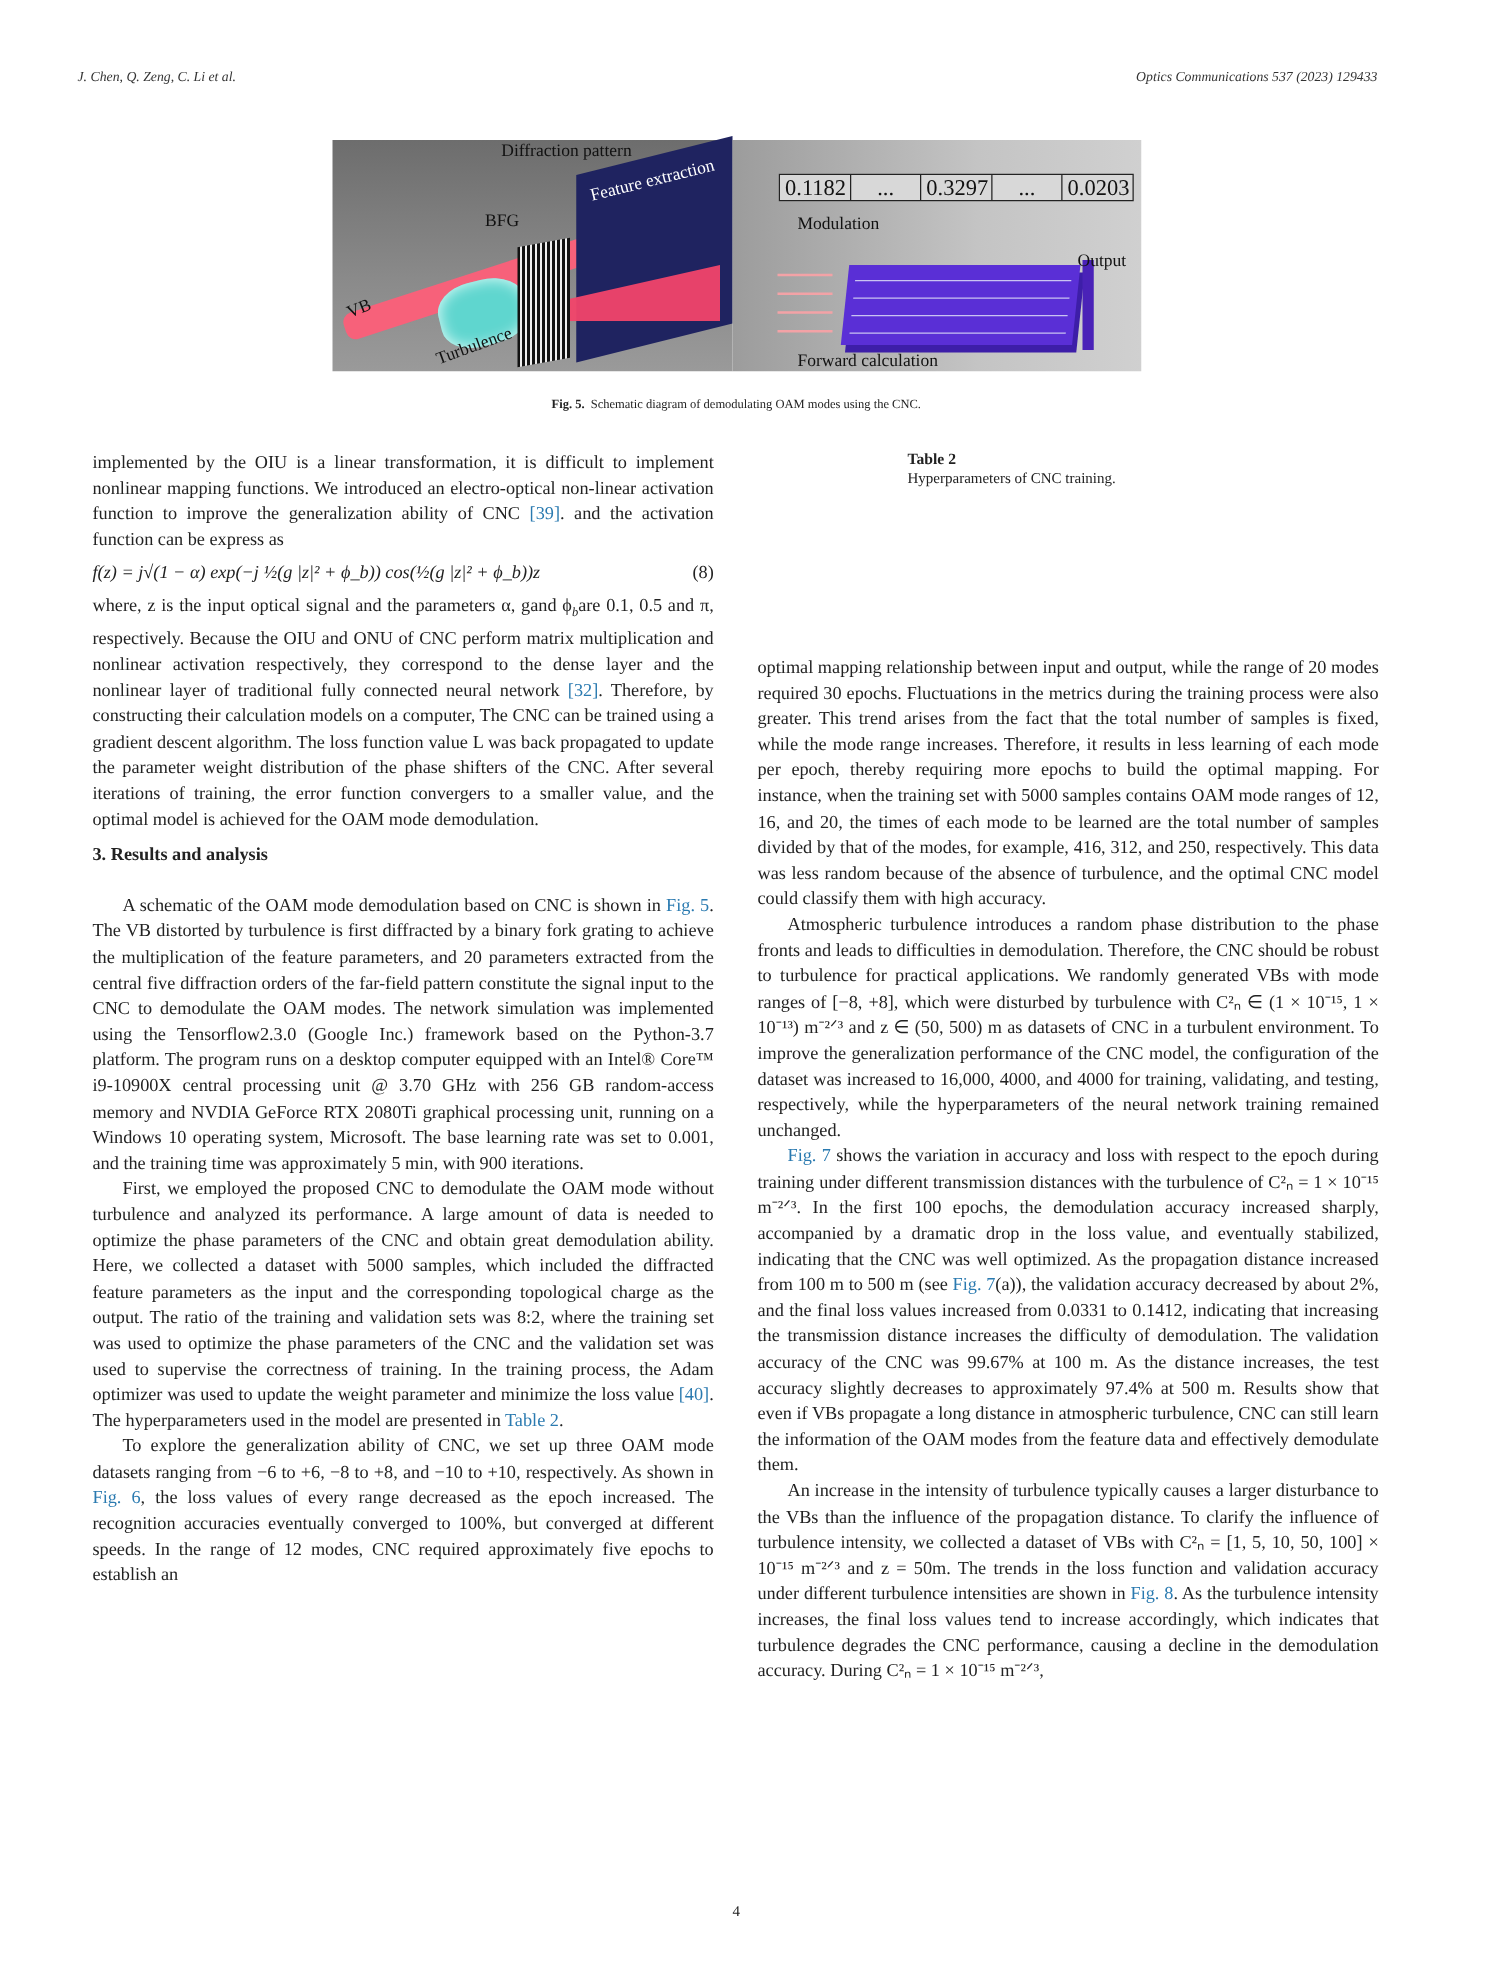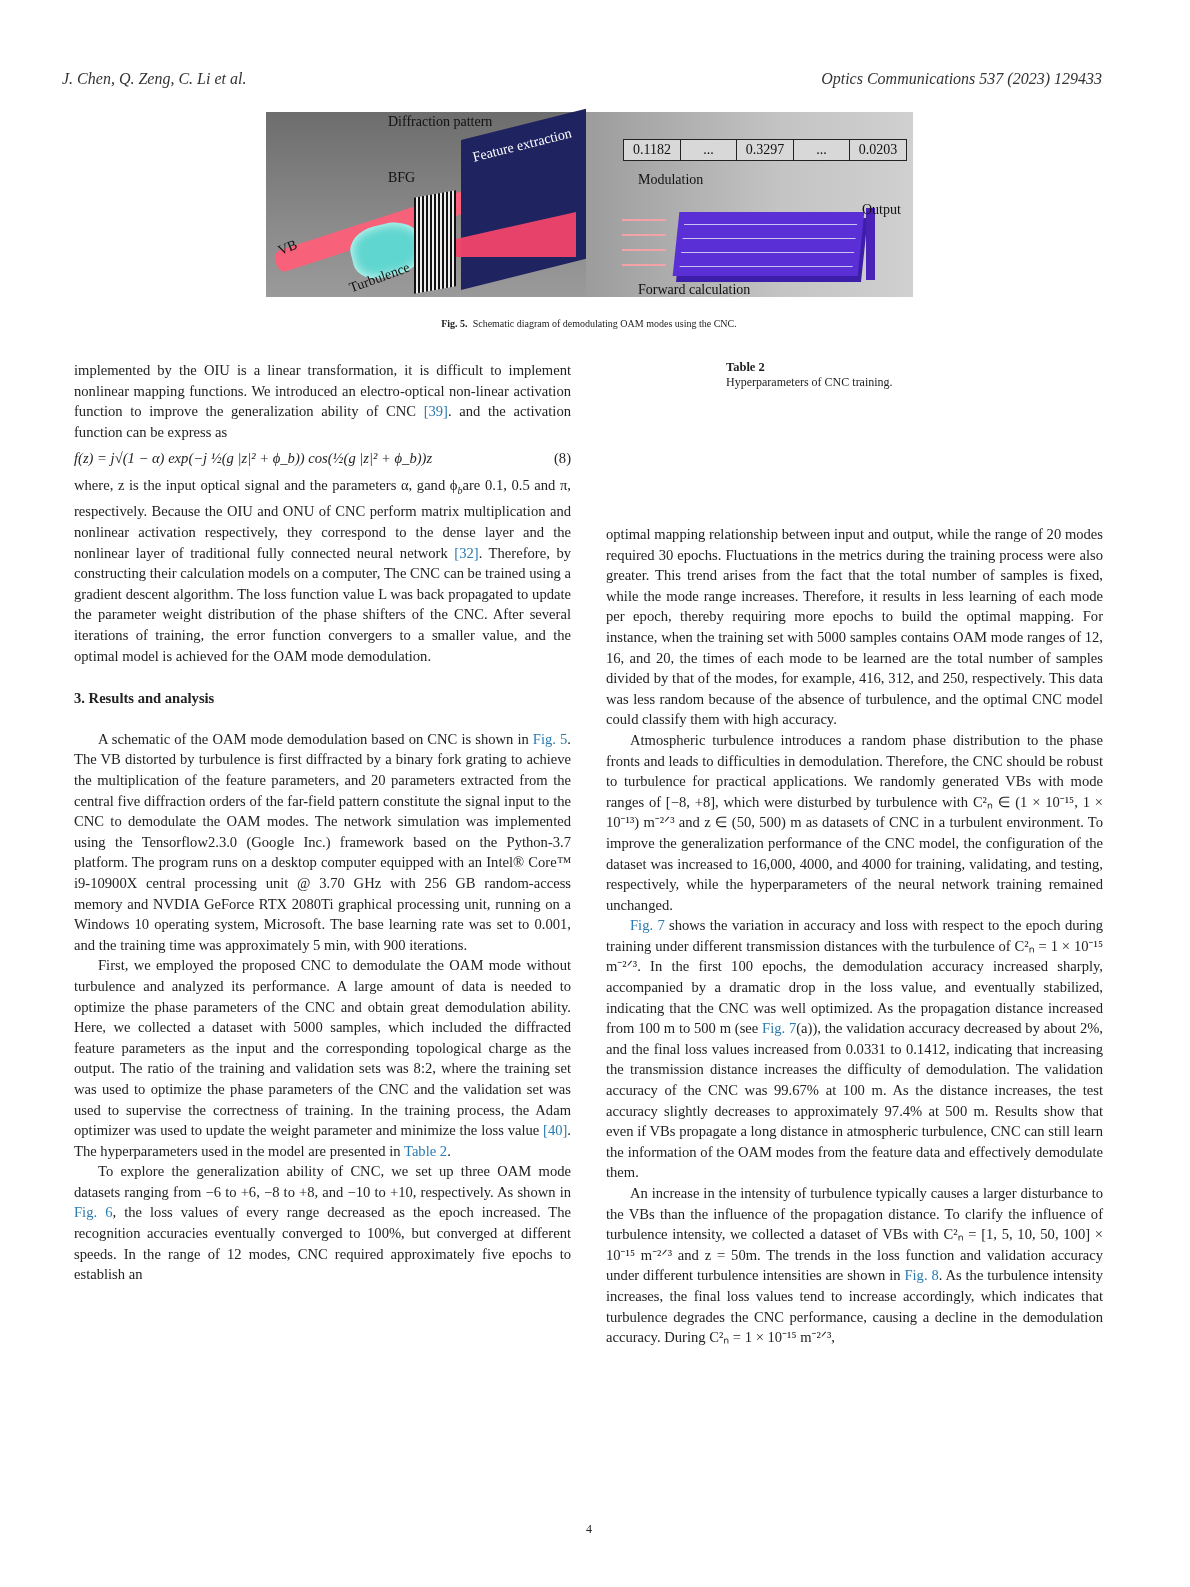--- a/index.html
+++ b/index.html
@@ -1,18 +1,18 @@
 <!DOCTYPE html>
 <html><head>
 <meta charset="utf-8">
 <style>
   html, body { margin: 0; padding: 0; background: #ffffff; }
   body { width: 1190px; height: 1587px; position: relative; overflow: hidden;
          font-family: "DejaVu Serif", "Liberation Serif", serif; color: #222; }
-  .hdr { position: absolute; top: 70px; font-style: italic; font-size: 16px; font-family: "Liberation Serif", serif; color: #333; }
+  .hdr { position: absolute; top: 56px; font-style: italic; font-size: 11px; font-family: "Liberation Serif", serif; color: #333; }
   .hdr.left { left: 62px; }
   .hdr.right { right: 88px; }
 
   .figure { position: absolute; left: 266px; top: 112px; width: 647px; height: 185px; }
   .fig-left { position: absolute; left: 0; top: 0; width: 320px; height: 185px;
               background: linear-gradient(180deg, #6d6d6d 0%, #8a8a8a 60%, #9a9a9a 100%); }
   .fig-right { position: absolute; left: 320px; top: 0; width: 327px; height: 185px;
                background: linear-gradient(90deg, #9c9c9c 0%, #c4c4c4 60%, #d0d0d0 100%); }
   .flabel { position: absolute; font-family: "Liberation Serif", serif; font-size: 14px; color: #111; white-space: nowrap; }
   .screen { position: absolute; left: 195px; top: 28px; width: 125px; height: 150px; background: #1f2360;
@@ -20,21 +20,21 @@
   .beam { position: absolute; left: 10px; top: 140px; width: 230px; height: 22px; background: #f7617a;
           transform: rotate(-18deg); transform-origin: left center; border-radius: 8px; }
   .turb { position: absolute; left: 85px; top: 112px; width: 72px; height: 52px; background: #5fd6cf;
           border-radius: 40% 45% 42% 38%; box-shadow: inset 0 0 12px #e8fffb; transform: rotate(-14deg); }
   .bfg { position: absolute; left: 148px; top: 82px; width: 42px; height: 96px;
          background: repeating-linear-gradient(90deg, #111 0 2px, #eee 2px 4px); transform: skewY(-10deg); }
   .rays { position: absolute; left: 190px; top: 100px; width: 120px; height: 45px; background: #f2456a;
           clip-path: polygon(0 60%, 100% 0, 100% 100%, 0 100%); opacity: .95; }
   .feat-text { position: absolute; left: 205px; top: 38px; color: #fff; font-family: "Liberation Serif", serif; font-size: 14px; transform: rotate(-14deg); transform-origin: left top; white-space: nowrap; }
   .vec { position: absolute; left: 357px; top: 27px; display: flex; border: 1.5px solid #222; background: #d8d8d8; }
-  .vec span { display: block; height: 20px; line-height: 20px; padding: 0 4px; font-family: "Liberation Serif", serif; font-size: 14px; color: #111; border-right: 1.5px solid #222; text-align: center; }
+  .vec span { display: block; height: 20px; line-height: 20px; padding: 0 4px; font-family: "Liberation Serif", serif; font-size: 18px; color: #111; border-right: 1.5px solid #222; text-align: center; }
   .vec span:last-child { border-right: none; }
   .chip { position: absolute; left: 410px; top: 100px; width: 185px; height: 64px; background: #5a2fd6;
           transform: skewX(-6deg); box-shadow: 4px 6px 0 #3d1ea8; }
   .wg { position: absolute; left: 6px; right: 6px; height: 1px; background: #c9c3f2; }
   .inlines { position: absolute; left: 356px; top: 105px; width: 50px; height: 60px; }
   .inlines i { position: absolute; left: 0; width: 44px; height: 2px; background: #f3a2a6; }
   .outbar { position: absolute; left: 600px; top: 96px; width: 9px; height: 72px; background: #4a22b8; }
 
   .caption { position: absolute; top: 318px; left: 0; width: 1178px; text-align: center; font-size: 10px; font-family: "Liberation Serif", serif; color: #222; }
   .caption b { font-weight: bold; }
@@ -69,21 +69,21 @@
 <div class="hdr right">Optics Communications 537 (2023) 129433</div>
 
 <div class="figure">
   <div class="fig-left">
     <div class="beam"></div>
     <div class="turb"></div>
     <div class="bfg"></div>
     <div class="screen"></div>
     <div class="rays"></div>
     <div class="feat-text">Feature extraction</div>
-    <div class="flabel" style="left:122px;top:2px;">Diffraction pattern</div>
+    <div class="flabel" style="left:135px;top:2px;">Diffraction pattern</div>
     <div class="flabel" style="left:122px;top:58px;">BFG</div>
     <div class="flabel" style="left:12px;top:128px;transform:rotate(-22deg);">VB</div>
     <div class="flabel" style="left:82px;top:158px;transform:rotate(-20deg);">Turbulence</div>
   </div>
   <div class="fig-right"></div>
   <div class="vec">
     <span style="width:48px">0.1182</span>
     <span style="width:47px">...</span>
     <span style="width:48px">0.3297</span>
     <span style="width:47px">...</span>
@@ -112,21 +112,21 @@
   <span>Schematic diagram of demodulating OAM modes using the CNC.</span>
 </div>
 
 <div class="col" style="left:74px; top:360px; width:497px;">
   <p><span>implemented by the OIU is a linear transformation, it is difficult to implement nonlinear mapping functions. We introduced an electro-optical non-linear activation function to improve the generalization ability of CNC </span><span class="link">[39]</span><span>. and the activation function can be express as</span></p>
   <div class="eq">
     <span>f(z) = j√(1 − α) exp(−j ½(g |z|² + ϕ_b)) cos(½(g |z|² + ϕ_b))z</span>
     <span class="num">(8)</span>
   </div>
   <p><span>where, z is the input optical signal and the parameters α, gand ϕ</span><sub style="font-size:10px;font-style:italic;">b</sub><span>are 0.1, 0.5 and π, respectively. Because the OIU and ONU of CNC perform matrix multiplication and nonlinear activation respectively, they correspond to the dense layer and the nonlinear layer of traditional fully connected neural network </span><span class="link">[32]</span><span>. Therefore, by constructing their calculation models on a computer, The CNC can be trained using a gradient descent algorithm. The loss function value L was back propagated to update the parameter weight distribution of the phase shifters of the CNC. After several iterations of training, the error function convergers to a smaller value, and the optimal model is achieved for the OAM mode demodulation.</span></p>
-  <p class="h3" style="margin-top:22px;margin-bottom:20px;">3.  Results and analysis</p>
+  <p class="h3" style="margin-top:8px;margin-bottom:20px;">3.  Results and analysis</p>
   <p class="indent"><span>A schematic of the OAM mode demodulation based on CNC is shown in </span><span class="link">Fig. 5</span><span>. The VB distorted by turbulence is first diffracted by a binary fork grating to achieve the multiplication of the feature parameters, and 20 parameters extracted from the central five diffraction orders of the far-field pattern constitute the signal input to the CNC to demodulate the OAM modes. The network simulation was implemented using the Tensorflow2.3.0 (Google Inc.) framework based on the Python-3.7 platform. The program runs on a desktop computer equipped with an Intel® Core™ i9-10900X central processing unit @ 3.70 GHz with 256 GB random-access memory and NVDIA GeForce RTX 2080Ti graphical processing unit, running on a Windows 10 operating system, Microsoft. The base learning rate was set to 0.001, and the training time was approximately 5 min, with 900 iterations.</span></p>
   <p class="indent"><span>First, we employed the proposed CNC to demodulate the OAM mode without turbulence and analyzed its performance. A large amount of data is needed to optimize the phase parameters of the CNC and obtain great demodulation ability. Here, we collected a dataset with 5000 samples, which included the diffracted feature parameters as the input and the corresponding topological charge as the output. The ratio of the training and validation sets was 8:2, where the training set was used to optimize the phase parameters of the CNC and the validation set was used to supervise the correctness of training. In the training process, the Adam optimizer was used to update the weight parameter and minimize the loss value </span><span class="link">[40]</span><span>. The hyperparameters used in the model are presented in </span><span class="link">Table 2</span><span>.</span></p>
   <p class="indent"><span>To explore the generalization ability of CNC, we set up three OAM mode datasets ranging from −6 to +6, −8 to +8, and −10 to +10, respectively. As shown in </span><span class="link">Fig. 6</span><span>, the loss values of every range decreased as the epoch increased. The recognition accuracies eventually converged to 100%, but converged at different speeds. In the range of 12 modes, CNC required approximately five epochs to establish an</span></p>
 </div>
 
 <div class="table2">
   <div class="t-title">Table 2</div>
   <div class="t-cap">Hyperparameters of CNC training.</div>
 </div>
 

